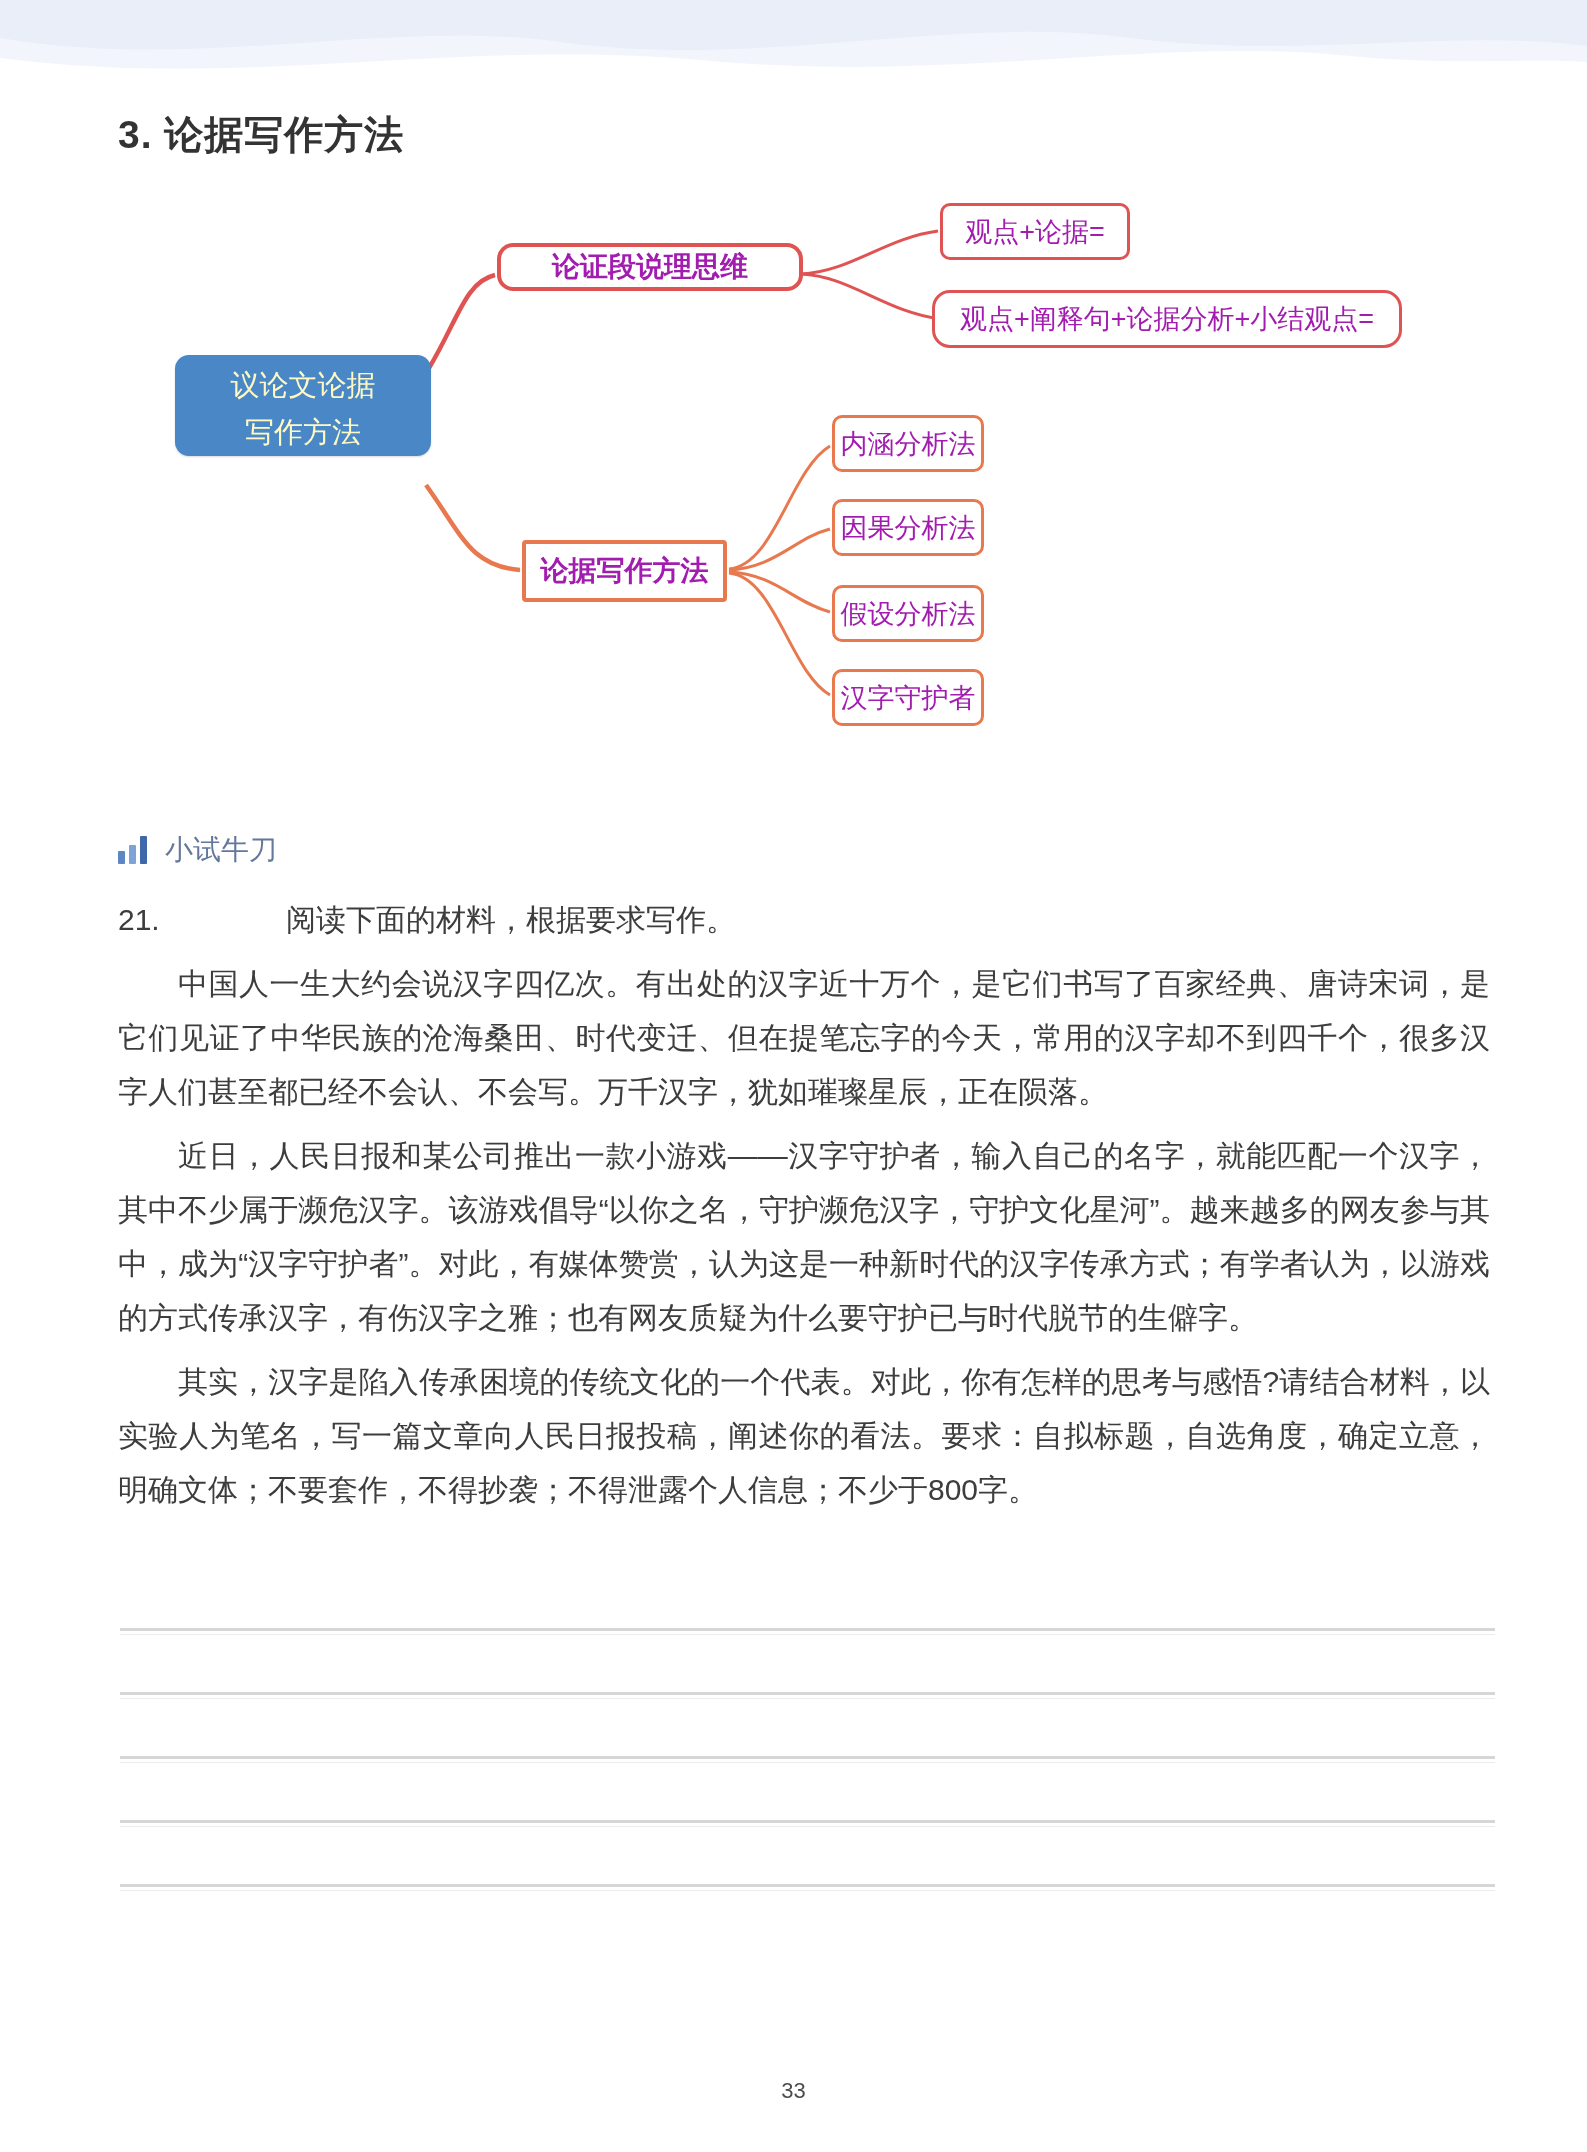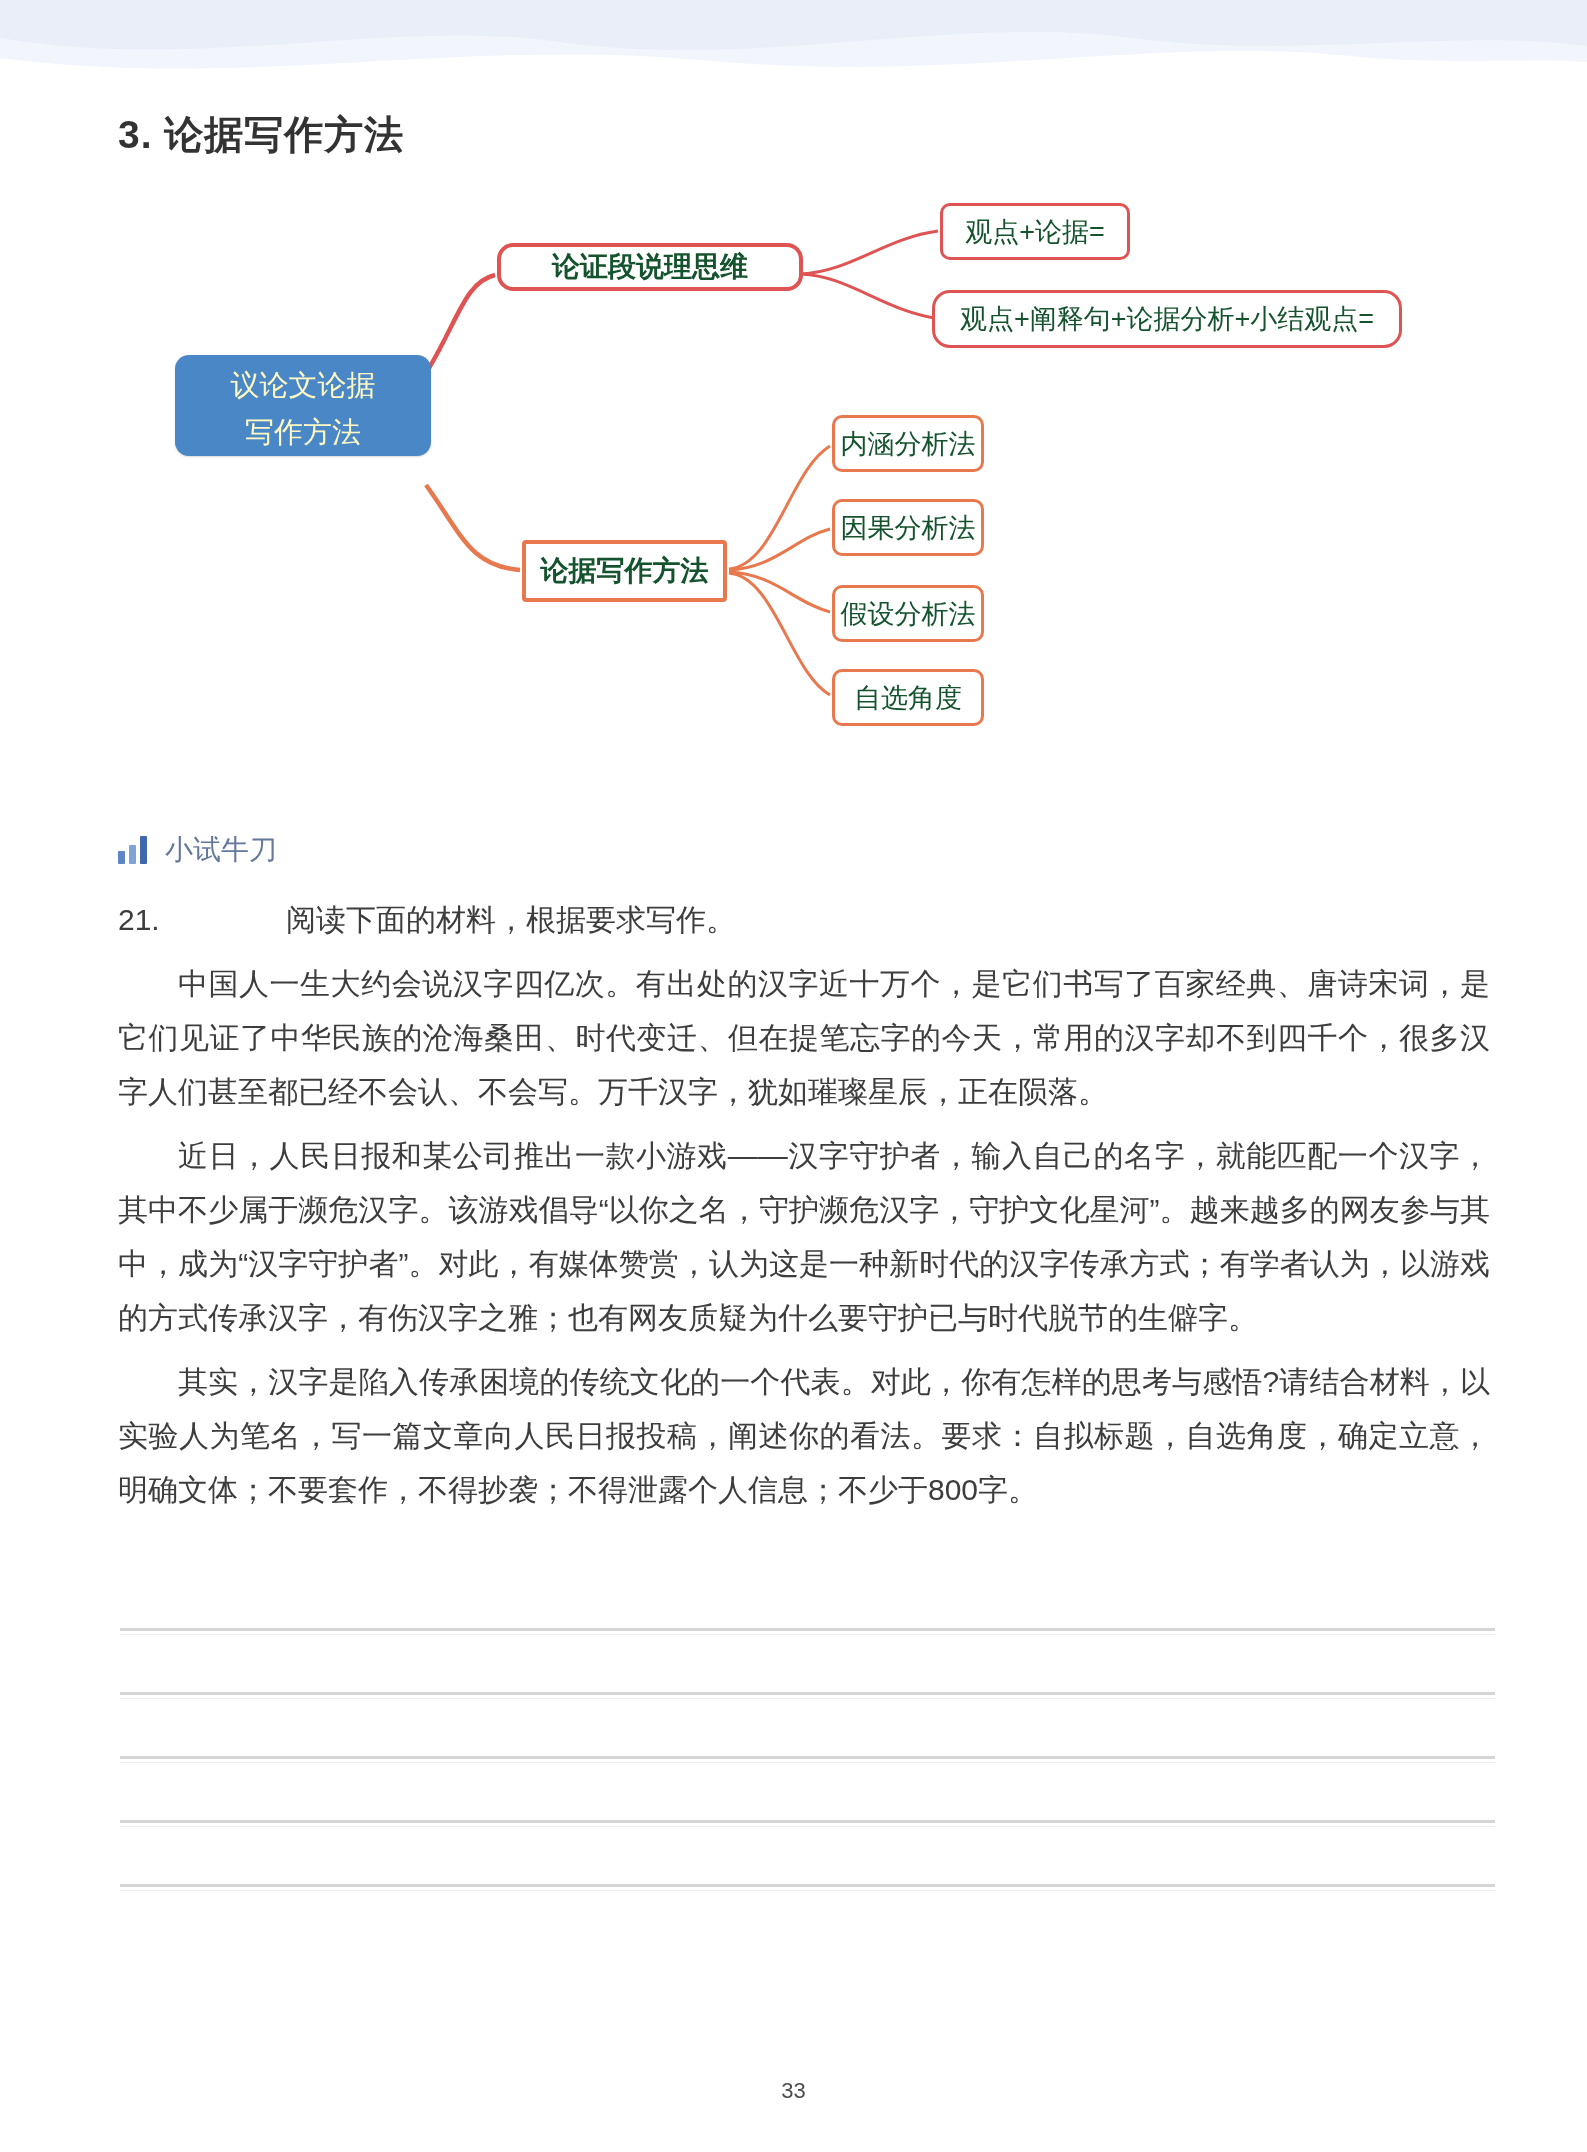--- a/index.html
+++ b/index.html
@@ -17,21 +17,21 @@
 
   
   .wave-band{position:absolute;left:0;top:0;width:1587px;height:95px;}
 
   
   .doc-title{position:absolute;left:118px;top:108px;font-size:39px;font-weight:900;color:#333;letter-spacing:1px;}
 
   
   .mindmap{position:absolute;left:0;top:0;width:1587px;height:760px;}
   .connector-svg{position:absolute;left:0;top:0;width:1587px;height:760px;}
-  .mm-node{position:absolute;display:flex;align-items:center;justify-content:center;background:#fff;color:#14532d;text-align:center;}
+  .mm-node{position:absolute;display:flex;align-items:center;justify-content:center;background:#fff;color:#a21caf;text-align:center;}
   .mm-root{left:175px;top:355px;width:256px;height:101px;background:var(--root-blue);border-radius:14px;color:#fef9c3;font-size:29px;line-height:47px;flex-direction:column;box-shadow:0 1px 2px rgba(0,0,0,0.15);justify-content:flex-end;}
   .mm-b1{left:497px;top:243px;width:306px;height:48px;border:4px solid var(--branch-red);border-radius:16px;font-size:28px;font-weight:bold;}
   .mm-c1a{left:940px;top:203px;width:190px;height:57px;border:3px solid var(--branch-red);border-radius:10px;font-size:27px;}
   .mm-c1b{left:932px;top:290px;width:470px;height:58px;border:3px solid var(--branch-red);border-radius:18px;font-size:27px;}
   .mm-b2{left:522px;top:540px;width:205px;height:62px;border:4px solid var(--branch-orange);border-radius:4px;font-size:28px;font-weight:bold;}
   .mm-m{left:832px;width:152px;height:57px;border:3px solid var(--branch-orange);border-radius:10px;font-size:27px;}
   .mm-m1{top:415px;} .mm-m2{top:499px;} .mm-m3{top:585px;} .mm-m4{top:669px;}
 
   
   .section-header{position:absolute;left:118px;top:831px;display:flex;align-items:center;}
@@ -90,21 +90,21 @@
     </div>
 
     <div class="mm-node mm-b1">论证段说理思维</div>
     <div class="mm-node mm-c1a">观点+论据=</div>
     <div class="mm-node mm-c1b">观点+阐释句+论据分析+小结观点=</div>
 
     <div class="mm-node mm-b2">论据写作方法</div>
     <div class="mm-node mm-m mm-m1">内涵分析法</div>
     <div class="mm-node mm-m mm-m2">因果分析法</div>
     <div class="mm-node mm-m mm-m3">假设分析法</div>
-    <div class="mm-node mm-m mm-m4">自选角度</div>
+    <div class="mm-node mm-m mm-m4">汉字守护者</div>
   </div>
 
   <div class="section-header">
     <span class="bars-icon">
         <i class="b1"></i>
         <i class="b2"></i>
         <i class="b3"></i>
       </span>
     <span class="section-label">小试牛刀</span>
   </div>

